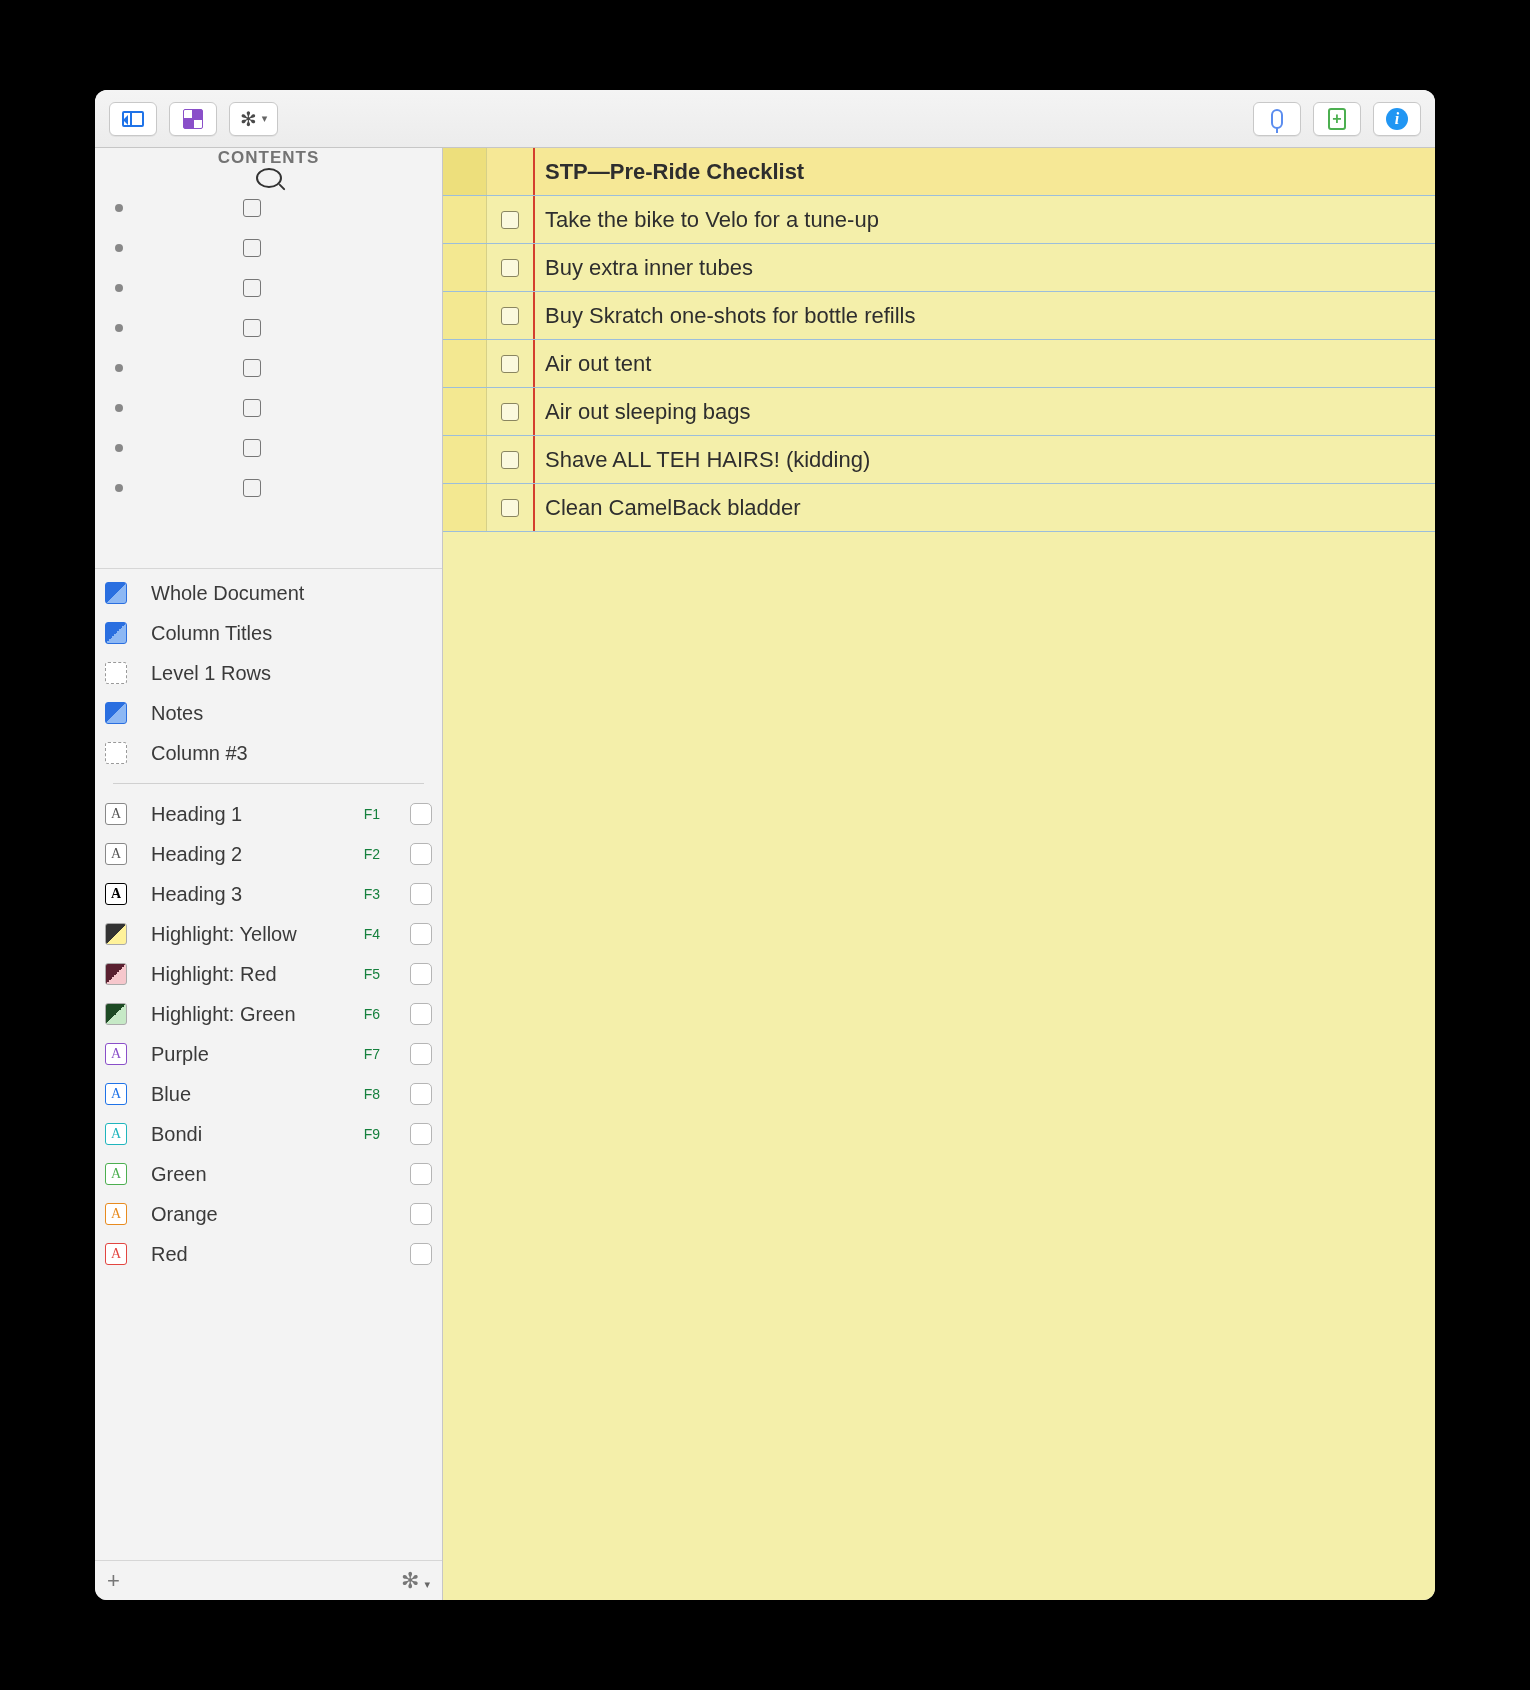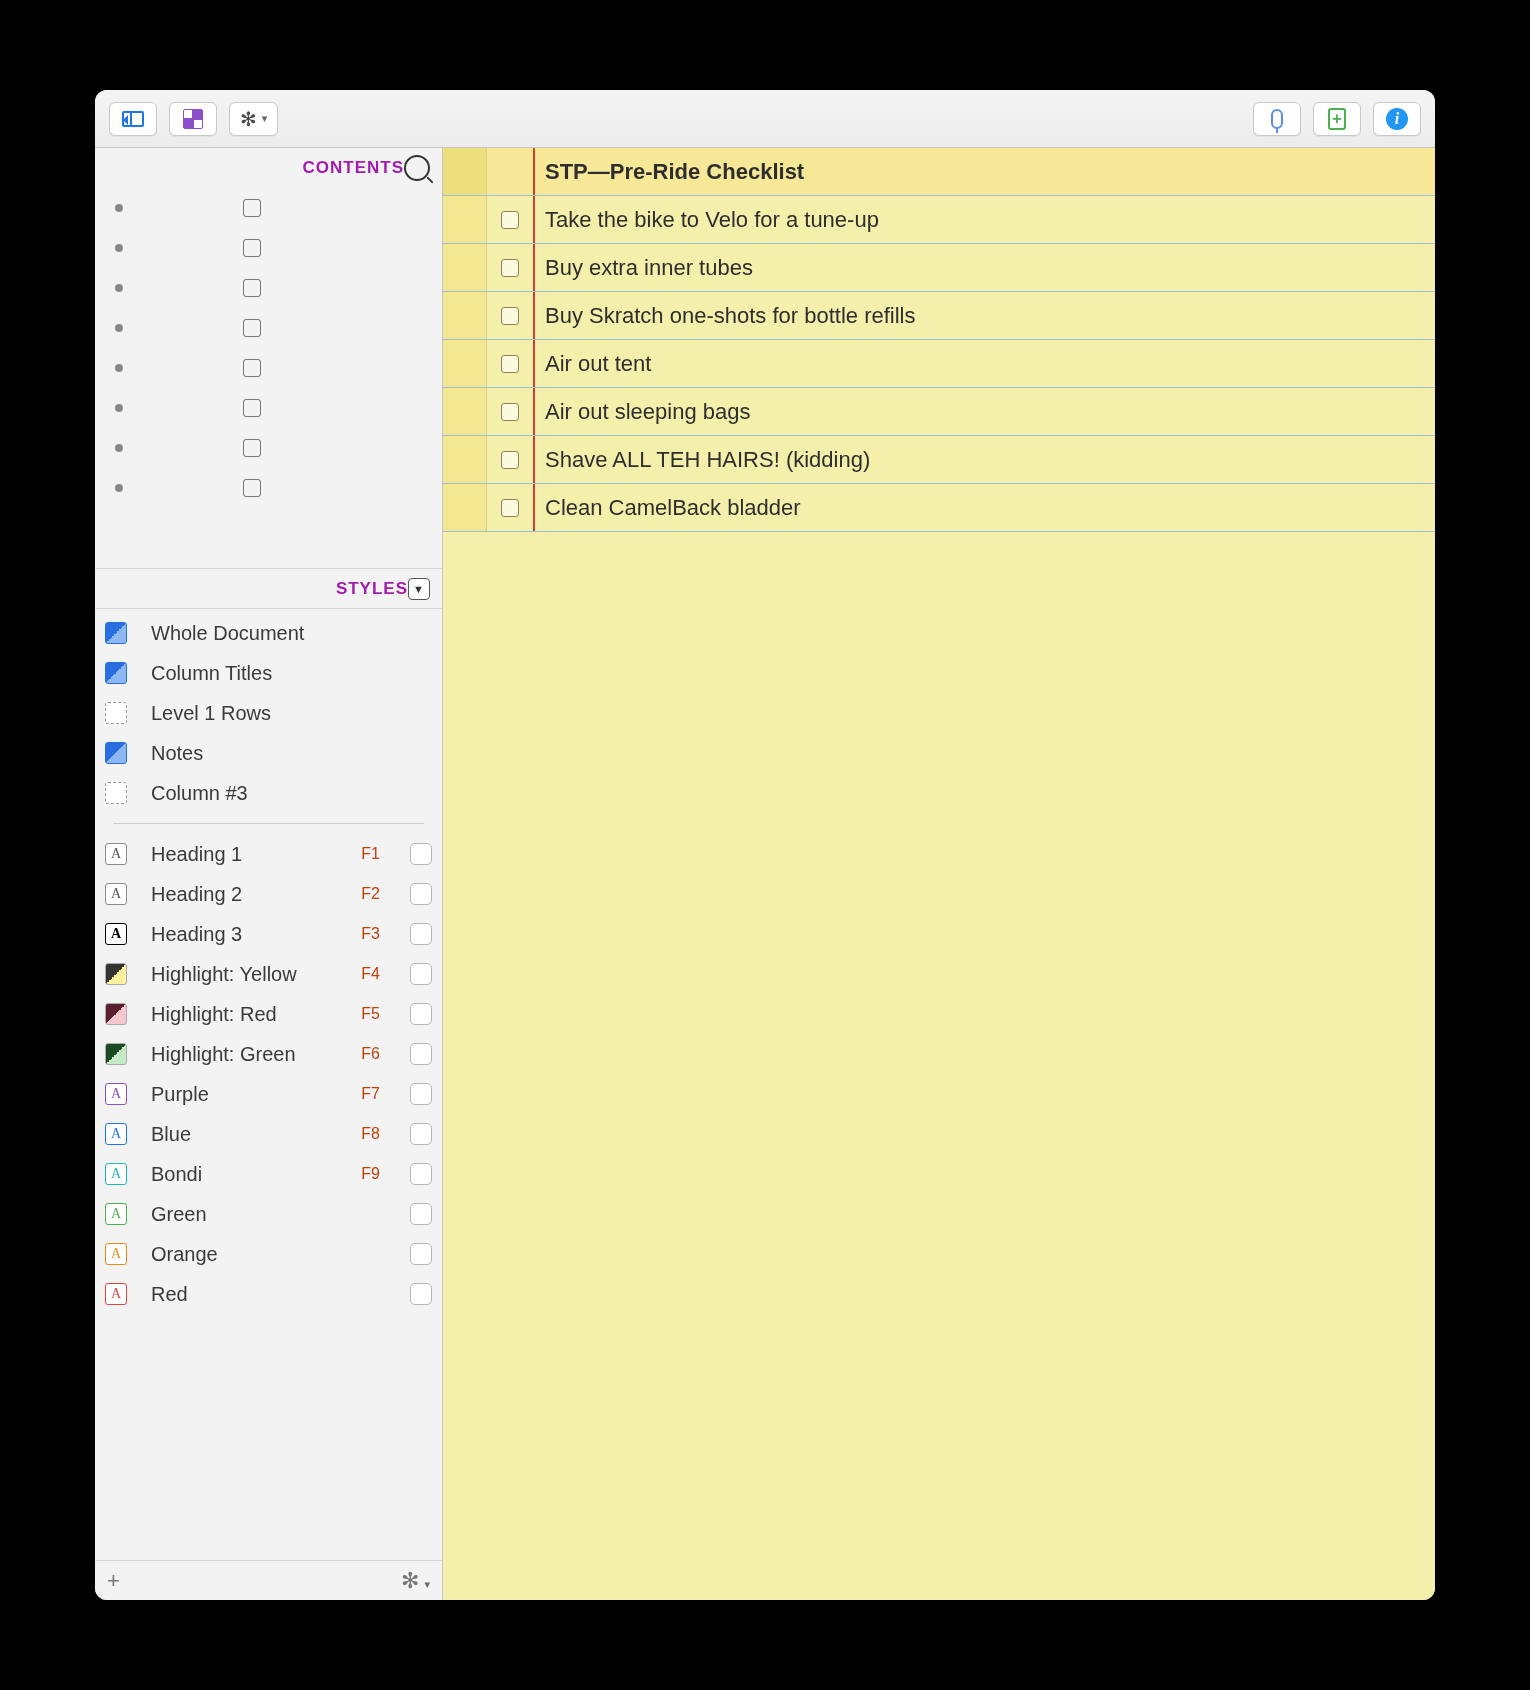--- a/index.html
+++ b/index.html
@@ -74,22 +74,22 @@
 .icon-mic::after{content:"";position:absolute;left:50%;bottom:-6px;width:2px;height:6px;background:#5b8def;transform:translateX(-50%);}
 .icon-plus{width:18px;height:22px;border:2px solid #4caf50;border-radius:3px;display:flex;align-items:center;justify-content:center;color:#4caf50;font-weight:bold;font-size:16px;}
 .icon-info{width:22px;height:22px;border-radius:50%;background:#2196f3;color:#fff;display:flex;align-items:center;justify-content:center;font-family:Georgia,serif;font-style:italic;font-weight:bold;font-size:16px;}
 
 .content { flex:1; display:flex; overflow:hidden;}
 .sidebar {
   width: 348px; background:#f3f3f3; border-right:1px solid #c6c6c6;
   display:flex; flex-direction:column;
 }
 .pane-header {
-  height:40px; display:flex; align-items:center; justify-content:flex-end;
-  padding:0 12px; font-weight:bold; letter-spacing:1px; color:#a21caf; font-size:17px;
+  height:40px; display:flex; align-items:center; justify-content:flex-start;
+  padding:0 12px; font-weight:bold; letter-spacing:1px; color:#737373; font-size:17px;flex-direction:column;
 }
 .magnify {
   width:26px;height:26px;border:2px solid #333;border-radius:50%;position:relative;
 }
 .magnify::after{content:"";position:absolute;width:8px;height:2px;background:#333;right:-6px;bottom:-2px;transform:rotate(45deg);border-radius:2px;}
 .disclosure{width:22px;height:22px;border:1px solid #555;border-radius:4px;display:flex;align-items:center;justify-content:center;background:#fff;}
 .disclosure::after{content:"▼";font-size:11px;color:#333;}
 
 .contents-list { flex: 0 0 auto; height:380px; overflow:hidden; }
 .contents-list .row { display:flex;align-items:center;height:40px;padding:0 20px;}
@@ -116,21 +116,21 @@
 .sw.clr-red{border:1.5px solid #e24640;}
 .sw[class*="clr-"]{display:flex;align-items:center;justify-content:center;font-family:serif;font-size:14px;background:#fff;}
 .sw.clr-purple::after{content:"A";color:#8a4fc9;}
 .sw.clr-blue::after{content:"A";color:#1f73e8;}
 .sw.clr-bondi::after{content:"A";color:#1fb5bd;}
 .sw.clr-green::after{content:"A";color:#4caf50;}
 .sw.clr-yellow::after{content:"A";color:#e6c21f;}
 .sw.clr-orange::after{content:"A";color:#e88b1f;}
 .sw.clr-red::after{content:"A";color:#e24640;}
 .style-row .label{flex:1;white-space:nowrap;overflow:hidden;text-overflow:ellipsis;}
-.style-row .fkey{color:#c2410c;font-size:16px;margin-right:6px;}
+.style-row .fkey{color:#15803d;font-size:14px;margin-right:6px;}
 .style-row .togglebox{width:22px;height:22px;border:1.5px solid #b5b5b5;border-radius:5px;background:#fff;}
 
 .sidebar-footer{height:40px;border-top:1px solid #d6d6d6;display:flex;align-items:center;justify-content:space-between;padding:0 12px;color:#777;font-size:22px;}
 
 .canvas {
   flex:1; background:#f4efaa; position:relative; overflow:auto;
 }
 .row-line{
   display:flex;align-items:center;height:48px;
   border-bottom:1px solid #9cbedb;
@@ -211,24 +211,20 @@
         <div class="row">
             <span class="dot"></span>
             <span class="chk"></span>
           </div>
         <div class="row">
             <span class="dot"></span>
             <span class="chk"></span>
           </div>
       </div>
 
-      <div class="pane-header" style="border-top:1px solid #d6d6d6">
-        <span>STYLES</span>
-        <span class="disclosure"></span>
-      </div>
 
       <div class="styles-body">
         <div class="style-row">
             <span class="sw blue"></span>
             <span class="label">Whole Document</span>
           </div>
         <div class="style-row">
             <span class="sw blue"></span>
             <span class="label">Column Titles</span>
           </div>

